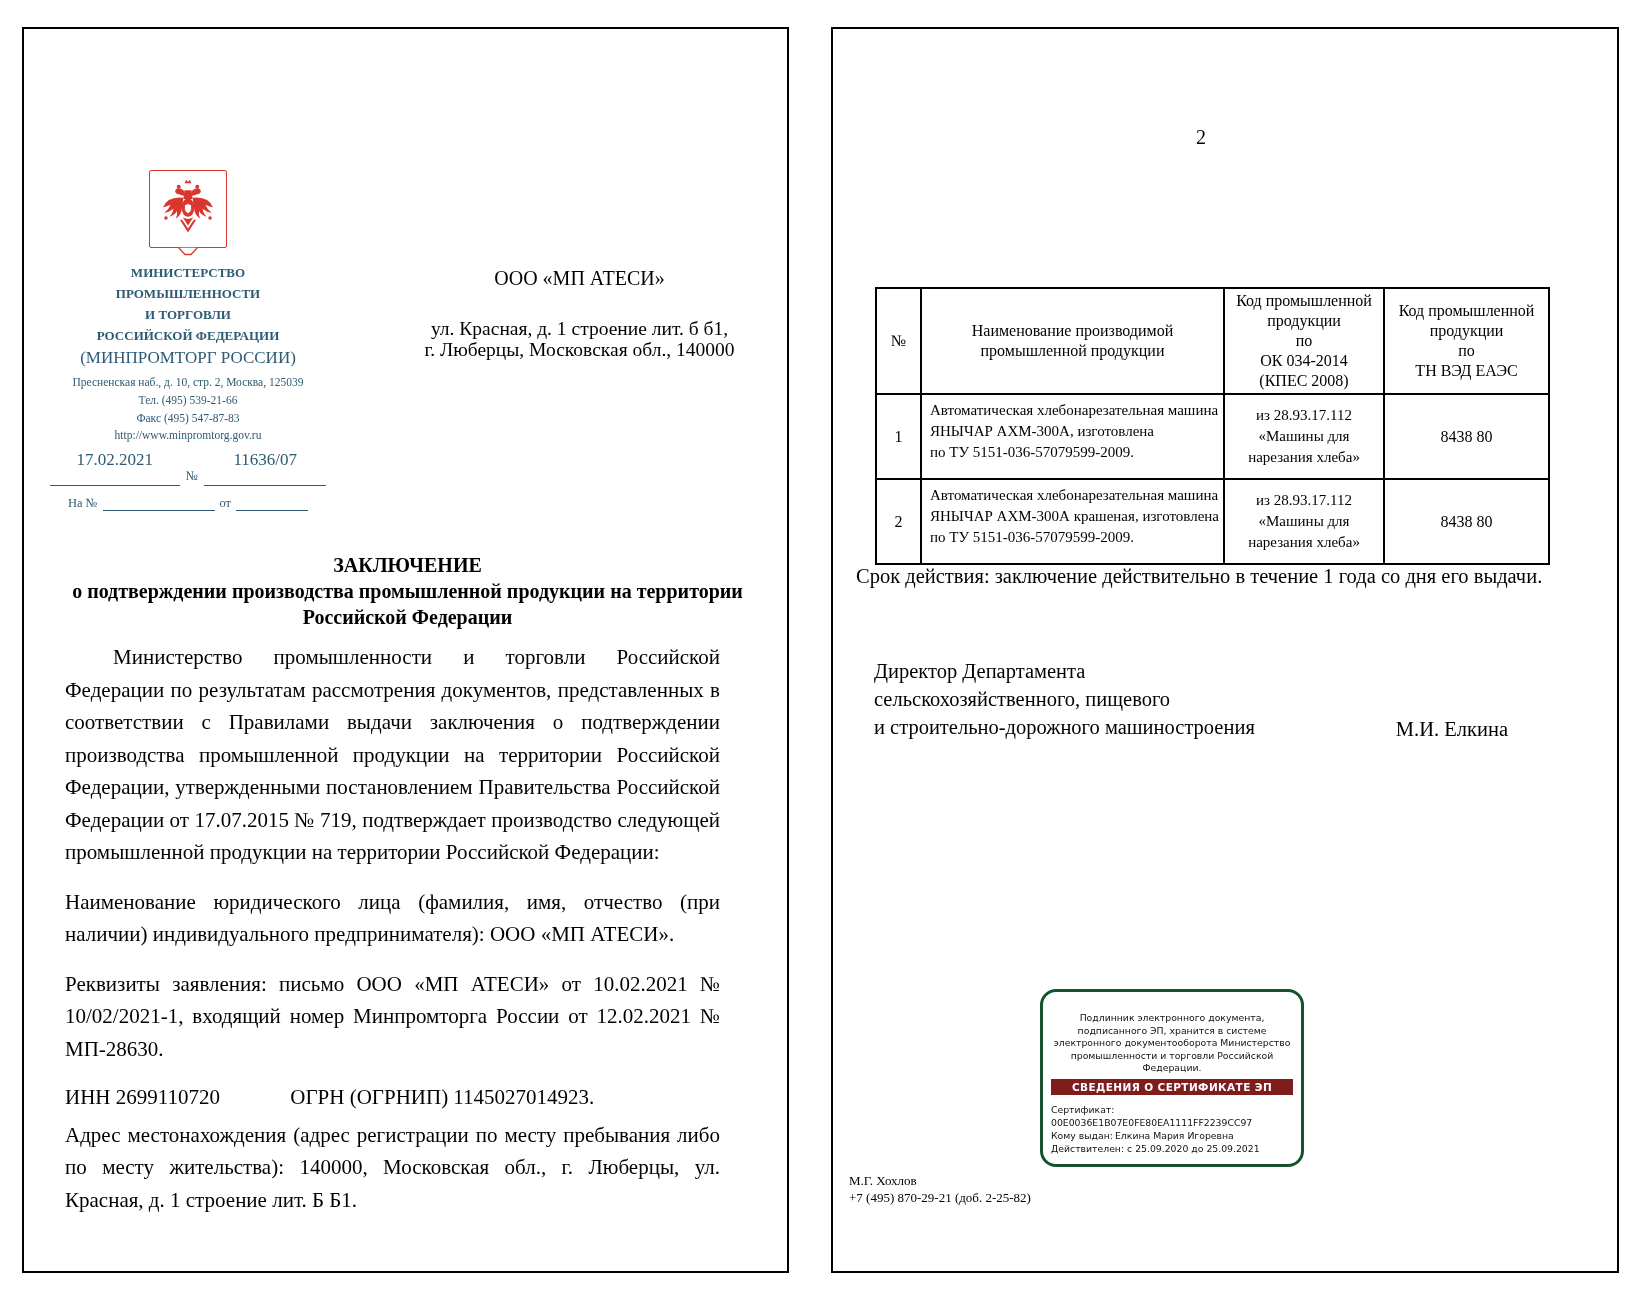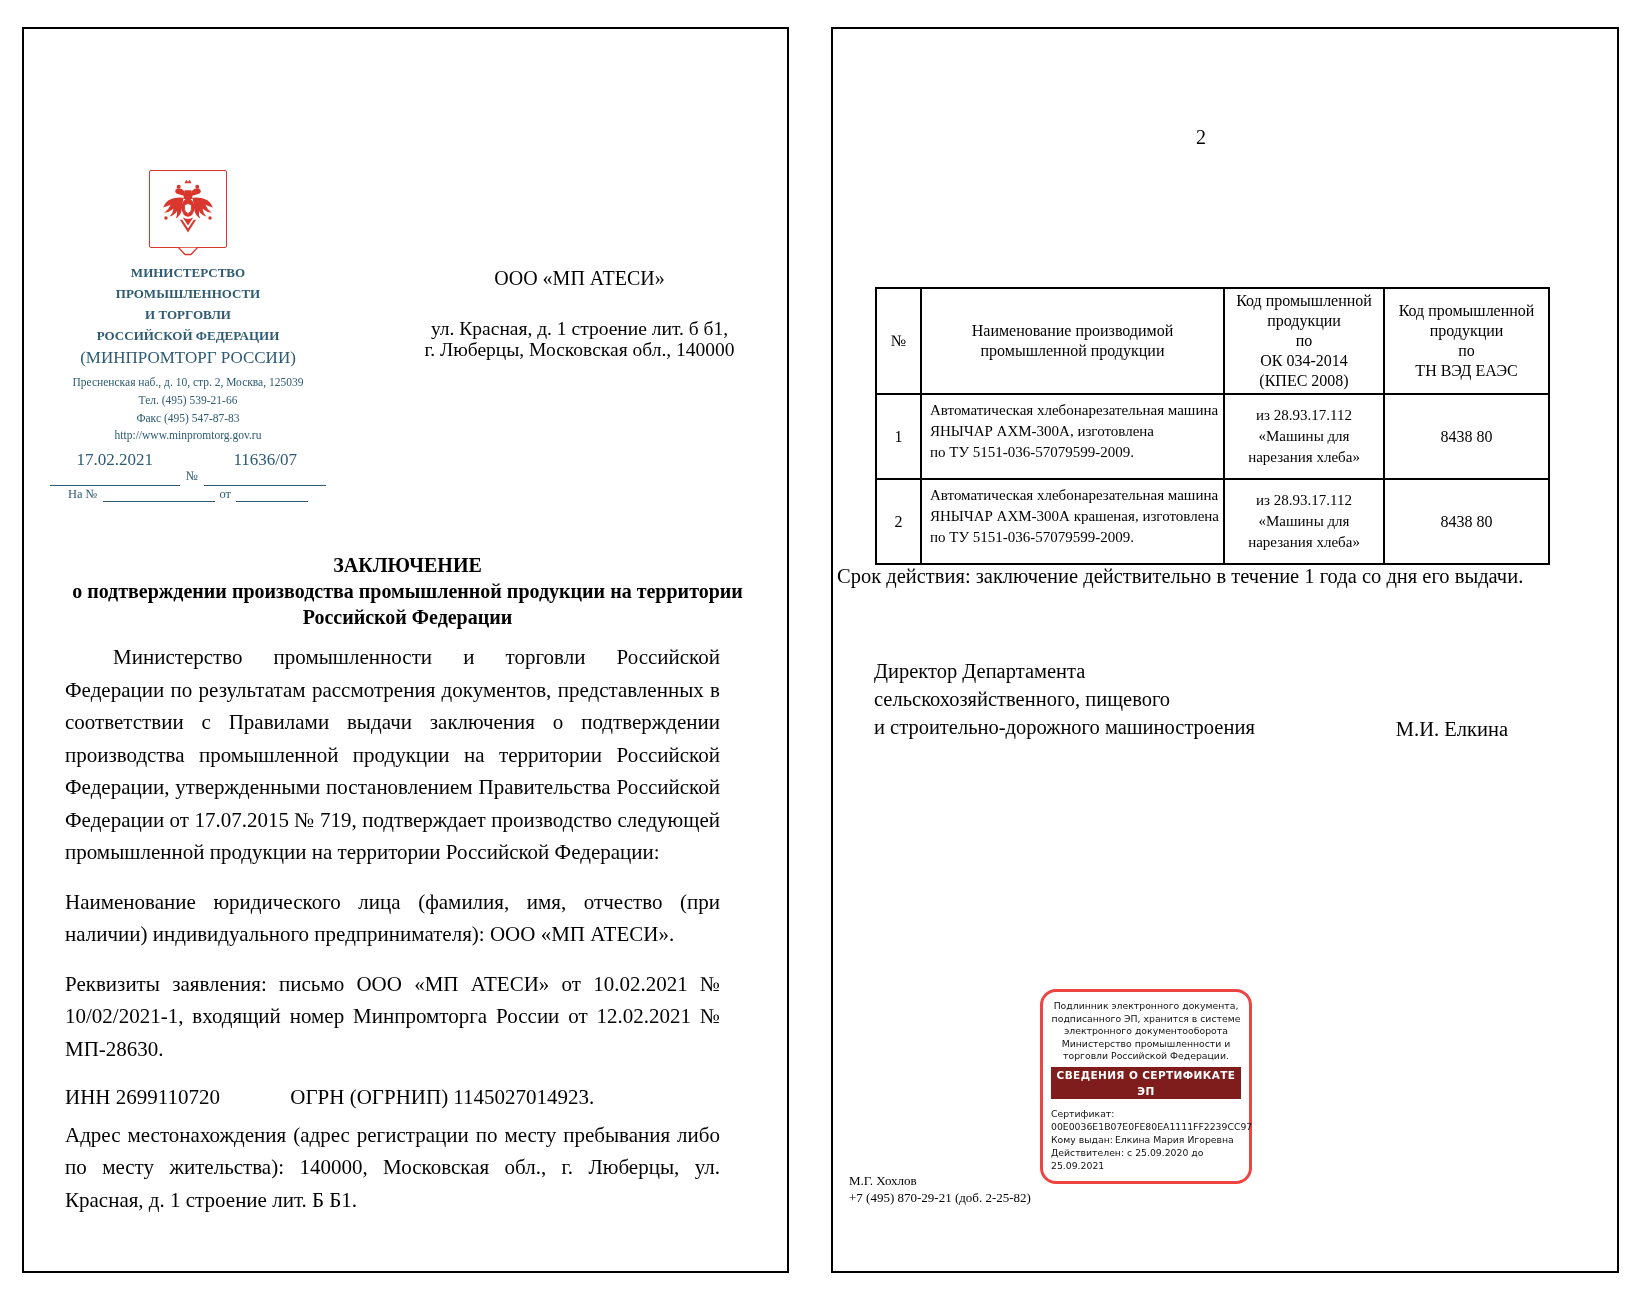--- a/index.html
+++ b/index.html
@@ -32,21 +32,21 @@
   .lh-addr { margin-top:7px; }
   .lh-contact { margin-top:3px; line-height:17.5px; }
   .date-row {
     margin-top:5px; font-size:17px; display:flex; justify-content:center;
     align-items:flex-end; gap:6px;
   }
   .uline { border-bottom:1.5px solid #2e5b73; text-align:center; padding-bottom:15px; }
   .u-date  { width:130px; }
   .u-num   { width:122px; }
   .reply-row {
-    font-size:12.5px; display:flex; justify-content:center;
+    margin-top:9px; font-size:12.5px; display:flex; justify-content:center;
     align-items:flex-end; gap:5px;
   }
   .u-reply1 { width:112px; height:14px; }
   .u-reply2 { width:72px;  height:14px; }
 
   
   .addressee { left:358px; top:238px; width:395px; text-align:center; }
   .addressee-company { font-size:20px; line-height:22px; }
   .addressee-addr { margin-top:29px; font-size:19.5px; line-height:21px; }
 
@@ -68,31 +68,31 @@
   table.prod { left:42px; top:258px; border-collapse:collapse; table-layout:fixed; }
   table.prod td, table.prod th { border:2px solid #000; font-weight:normal; }
   th.h-cell { font-size:16px; line-height:20px; text-align:center; vertical-align:middle;
               height:98px; padding:2px; }
   td.c-num   { text-align:center; vertical-align:middle; font-size:16px; }
   td.c-name  { vertical-align:top; padding:5px 4px 4px 8px; font-size:15px; line-height:21px; }
   td.c-name div { white-space:nowrap; }
   td.c-okp   { text-align:center; vertical-align:middle; font-size:15px; line-height:21px; }
   td.c-tnved { text-align:center; vertical-align:middle; font-size:16px; }
   tr.prod-row { height:85px; }
-  .validity { left:4px; top:536px; width:700px; font-size:20.5px; }
+  .validity { left:23px; top:536px; width:700px; font-size:20.5px; }
 
   .signature { left:41px; top:628px; width:660px; height:86px; }
   .sig-lines { font-size:20.5px; line-height:28px; }
   .sig-name  { position:absolute; right:26px; bottom:2px; font-size:20.5px; }
 
   
   .stamp {
-    left:207px; top:960px; width:212px;
-    border:3px solid #ef4444; border-radius:16px; background:#fff;
-    padding:8px 8px 9px; font-family:"DejaVu Sans", sans-serif;
+    left:207px; top:960px; width:264px;
+    border:3px solid #14532d; border-radius:16px; background:#fff;
+    padding:20px 8px 9px; font-family:"DejaVu Sans", sans-serif;
   }
   .stamp-header { font-size:9.3px; line-height:12.5px; text-align:center; color:#111; }
   .stamp-bar {
     margin-top:4px; background:#7f1d1d; color:#fff; text-align:center;
     font-size:10.5px; font-weight:bold; line-height:16px; letter-spacing:0.4px;
   }
   .stamp-rows { margin-top:8px; font-size:9.3px; line-height:13px; color:#111; }
   .stamp-label { display:inline-block; width:64px; }
 
   .executor { left:16px; top:1143px; font-size:13px; line-height:17px; }

